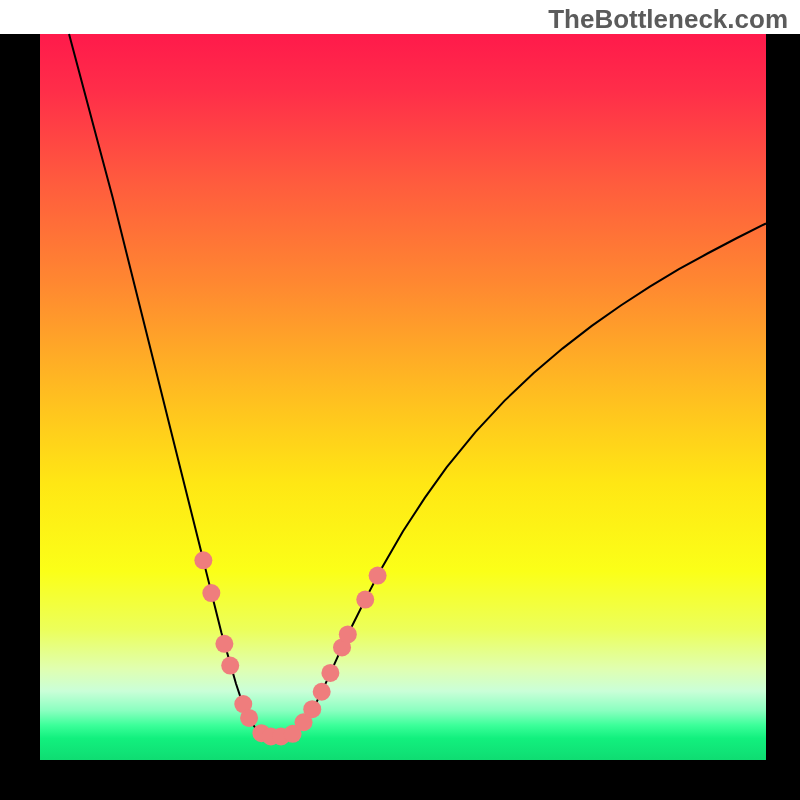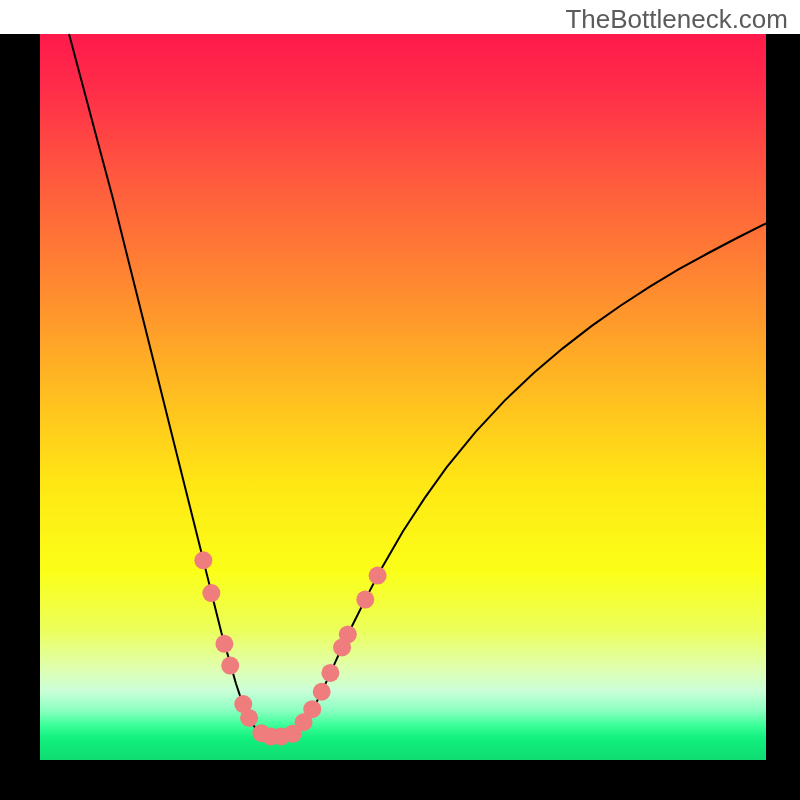--- a/index.html
+++ b/index.html
@@ -7,20 +7,21 @@
     padding: 0;
     background: #fff;
     width: 800px;
     height: 800px;
     overflow: hidden;
   }
   .chart-container {
     position: relative;
     width: 800px;
     height: 794px;
+    font-weight: bold;
   }
   .watermark {
     position: absolute;
     top: 4px;
     right: 12px;
     font-family: Arial, Helvetica, sans-serif;
     font-size: 26px;
     color: #5b5b5b;
     z-index: 10;
   }

